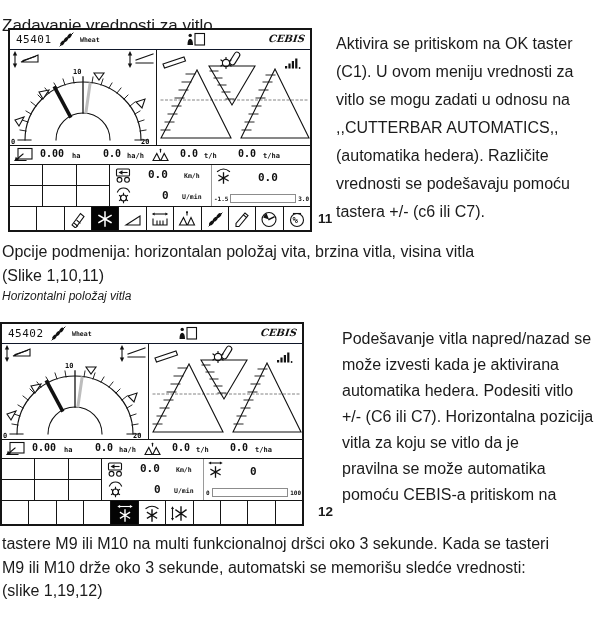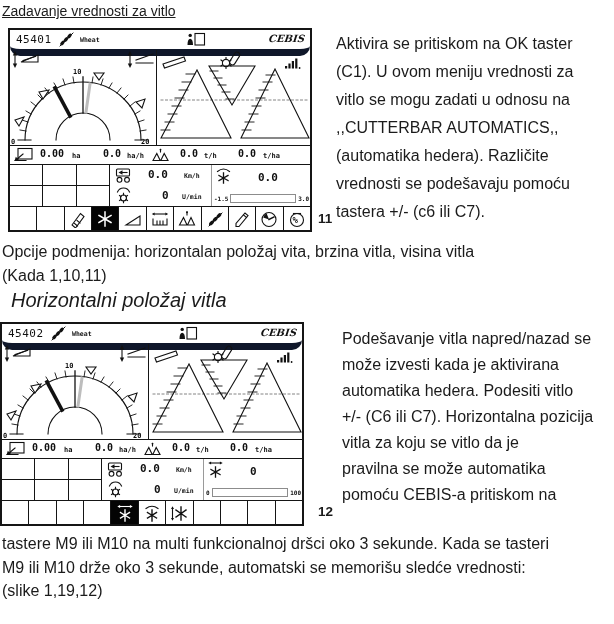--- a/index.html
+++ b/index.html
@@ -1,34 +1,34 @@
 <!DOCTYPE html>
 <html><head>
 <meta charset="utf-8">
 <style>
   html,body{margin:0;padding:0;background:#fff;}
   .page{position:relative;width:614px;height:624px;background:#fff;overflow:hidden;
         font-family:"Liberation Sans",sans-serif;color:#1b1b1b;}
-  .title{position:absolute;left:2px;top:3px;font-size:14px;text-decoration:underline;}
+  .title{position:absolute;left:2px;top:16px;font-size:17px;}
   .para{position:absolute;font-size:16px;}
   .para .ln{white-space:nowrap;}
   #text1{left:336px;top:30px;line-height:28px;}
   #text2{left:342px;top:326px;line-height:26px;}
   #para2{left:2px;top:240px;line-height:24px;}
-  #heading2{left:11px;top:289px;font-style:italic;font-size:20px;}
+  #heading2{left:2px;top:289px;font-style:italic;font-size:12px;}
   #para4{left:2px;top:532px;line-height:23.5px;}
   .fig-num{position:absolute;font-weight:bold;font-size:13.5px;}
   #fig1{left:318px;top:211px;} #fig2{left:318px;top:504px;}
 
   
   .term{position:absolute;width:304px;height:204px;border:2px solid #151515;background:#fff;
         box-sizing:border-box;font-family:"DejaVu Sans Mono",monospace;color:#111;}
   #term1{left:8px;top:28px;} #term2{left:0;top:322px;}
   .term section{position:absolute;left:0;width:300px;}
-  .t-header{top:0;height:19px;border-bottom:7px solid #0f172a;border-radius:10px;}
+  .t-header{top:0;height:19px;border-bottom:1px solid #0f172a;}
   .t-main{top:20px;height:95px;border-bottom:1px solid #151515;}
   .t-metrics{top:116px;height:18px;border-bottom:1px solid #151515;}
   .t-lower{top:135px;height:41px;border-bottom:1px solid #151515;}
   .t-toolbar{top:177px;height:23px;display:flex;}
   .t-header>*{position:absolute;}
   .t-code{left:6px;top:3px;font-size:11px;letter-spacing:.5px;}
   .wheat-pos{left:48px;top:2px;}
   .t-crop{left:70px;top:6px;font-size:6.5px;font-weight:bold;}
   .driver-pos{left:176px;top:2px;}
   .t-brand{right:5px;top:3px;font-family:"DejaVu Serif",serif;font-style:italic;
@@ -295,21 +295,21 @@
     <div class="ln">(C1). U ovom meniju vrednosti za</div>
     <div class="ln">vitlo se mogu zadati u odnosu na</div>
     <div class="ln">,,CUTTERBAR AUTOMATICS,,</div>
     <div class="ln">(automatika hedera). Različite</div>
     <div class="ln">vrednosti se podešavaju pomoću</div>
     <div class="ln">tastera +/- (c6 ili C7).</div>
   </div>
 
   <div class="para" id="para2">
     <div class="ln">Opcije podmenija: horizontalan položaj vita, brzina vitla, visina vitla</div>
-    <div class="ln">(Kada 1,10,11)</div>
+    <div class="ln">(Slike 1,10,11)</div>
   </div>
 
   <div class="para" id="heading2">Horizontalni položaj vitla</div>
 
   <div class="term" id="term2">
     <section class="t-header">
       <span class="t-code">45402</span>
       <span class="wheat-pos">
         <svg class="ic" width="17" height="15" viewBox="0 0 17 15">
             <path d="M2 14L15 1" stroke-width="1"></path>

